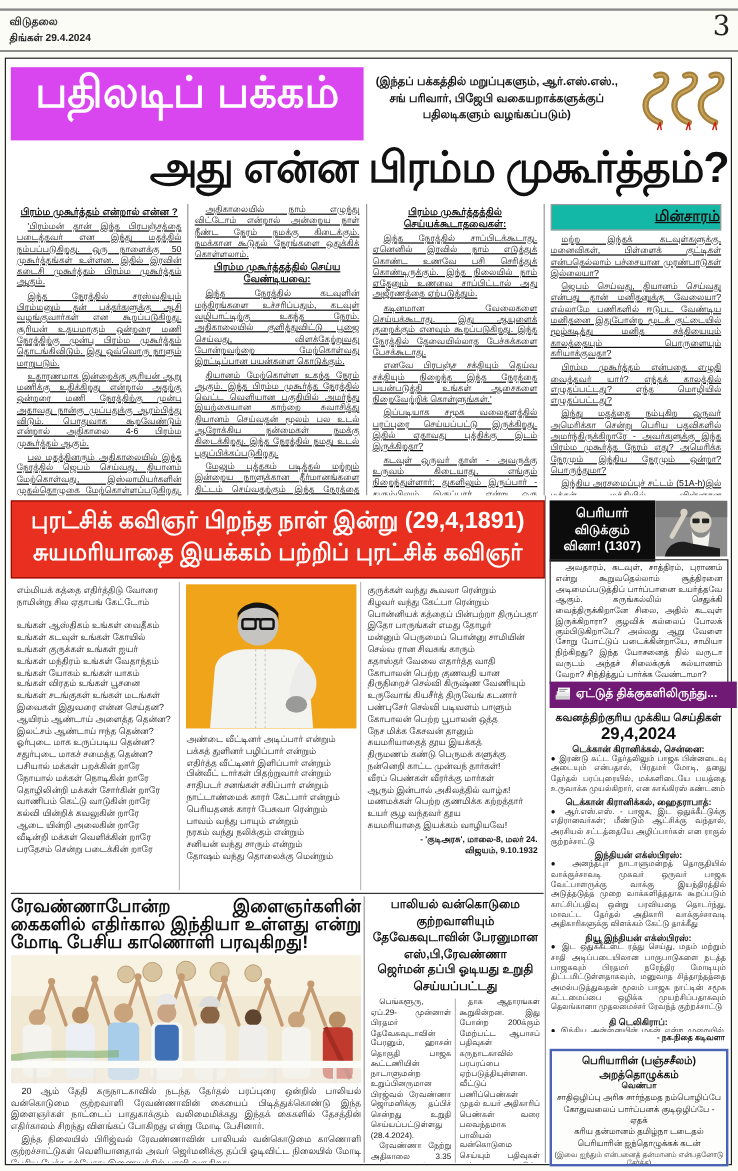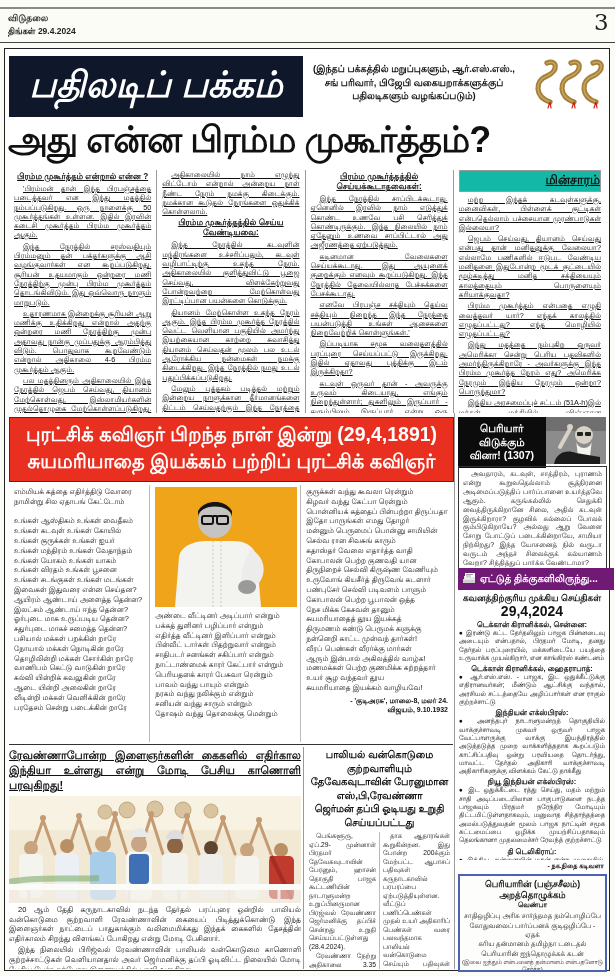--- a/index.html
+++ b/index.html
@@ -7,25 +7,25 @@
        font-family:"Liberation Sans",sans-serif;overflow:hidden;}
   .abs{position:absolute;}
   .rule{background:#666;}
   
   .masthead{font-size:9px;font-weight:bold;color:#333;}
   .dateline{font-size:8.5px;font-weight:bold;color:#222;}
   .pagenum{font-family:"DejaVu Serif",serif;font-size:23px;color:#222;}
   
   .frame{border:1.5px solid #222;background:#fff;}
   
-  .blackbox{background:#0f172a;color:#fff;display:flex;align-items:center;justify-content:center;
-            font-weight:bold;font-size:36px;white-space:nowrap;overflow:hidden;font-style:italic;}
+  .blackbox{background:#d946ef;color:#fff;display:flex;justify-content:center;
+            font-weight:bold;font-size:36px;white-space:nowrap;overflow:hidden;}
   .bannernote{text-align:center;font-weight:bold;font-size:9.5px;line-height:13.5px;color:#111;}
   
-  .lead-headline{text-align:left;font-weight:bold;font-size:36px;white-space:nowrap;overflow:hidden;letter-spacing:-1px;}
+  .lead-headline{text-align:right;font-weight:bold;font-size:36px;white-space:nowrap;overflow:hidden;letter-spacing:-1px;}
   .cols{display:flex;overflow:hidden;}
   .col{padding:0 5px;overflow:hidden;text-decoration:underline;}
   .col + .col{border-left:1px solid #9a9a9a;}
   .para{font-size:7.3px;line-height:9.3px;text-align:justify;text-indent:9px;margin:0 0 2px 0;}
   .subhead{font-size:8.2px;font-weight:bold;text-align:center;margin:2px 0 2px 0;line-height:10px;}
   .graybar{background:#14b8a6;text-align:right;font-weight:bold;font-size:12.5px;padding:2px 0;margin-bottom:3px;border:1px solid #9a9a9a;}
   
   .redbanner{background:#e92f1f;color:#fff;text-align:center;font-weight:bold;
              font-size:19.5px;line-height:27px;padding-top:3px;overflow:hidden;border:1px solid #8e0f06;}
   
@@ -48,21 +48,21 @@
   .digest-item{margin-bottom:2px;}
   .digest-source{text-align:center;font-weight:bold;font-size:7.4px;line-height:9px;}
   .digest-text{font-size:6.6px;line-height:8.3px;text-align:justify;}
   .digest-sign{font-size:6.5px;font-weight:bold;text-align:right;}
   .bluebox{border:2px solid #4a63b5;padding:3px 2px;text-align:center;overflow:hidden;background:#fdfdfb;}
   .bb-title{font-size:8.8px;font-weight:bold;line-height:10.5px;}
   .bb-sub{font-size:6.8px;font-weight:bold;margin:1px 0;}
   .bb-verse .poem-line{white-space:normal;font-size:7px;line-height:9px;text-align:center;}
   .bb-note{font-size:6px;color:#333;margin-top:1px;}
   
-  .story-head-l{font-weight:bold;font-size:11px;line-height:15px;text-align:justify;text-decoration:underline;}
+  .story-head-l{font-weight:bold;font-size:15px;line-height:15px;text-align:justify;}
   .cap-para{font-size:7.5px;line-height:9.6px;text-align:justify;text-indent:9px;margin-top:2px;}
   .story-head-m{font-weight:bold;font-size:10px;line-height:13.5px;text-align:center;}
   .minicols{display:flex;margin-top:3px;overflow:hidden;}
   .minicol{padding:0 3px;overflow:hidden;}
   .minicol + .minicol{border-left:1px solid #bbb;}
   .mini-para{font-size:6.7px;line-height:8.5px;text-align:justify;text-indent:7px;margin-bottom:1px;}
   .photo{overflow:hidden;}
 </style>
 </head>
 <body>

